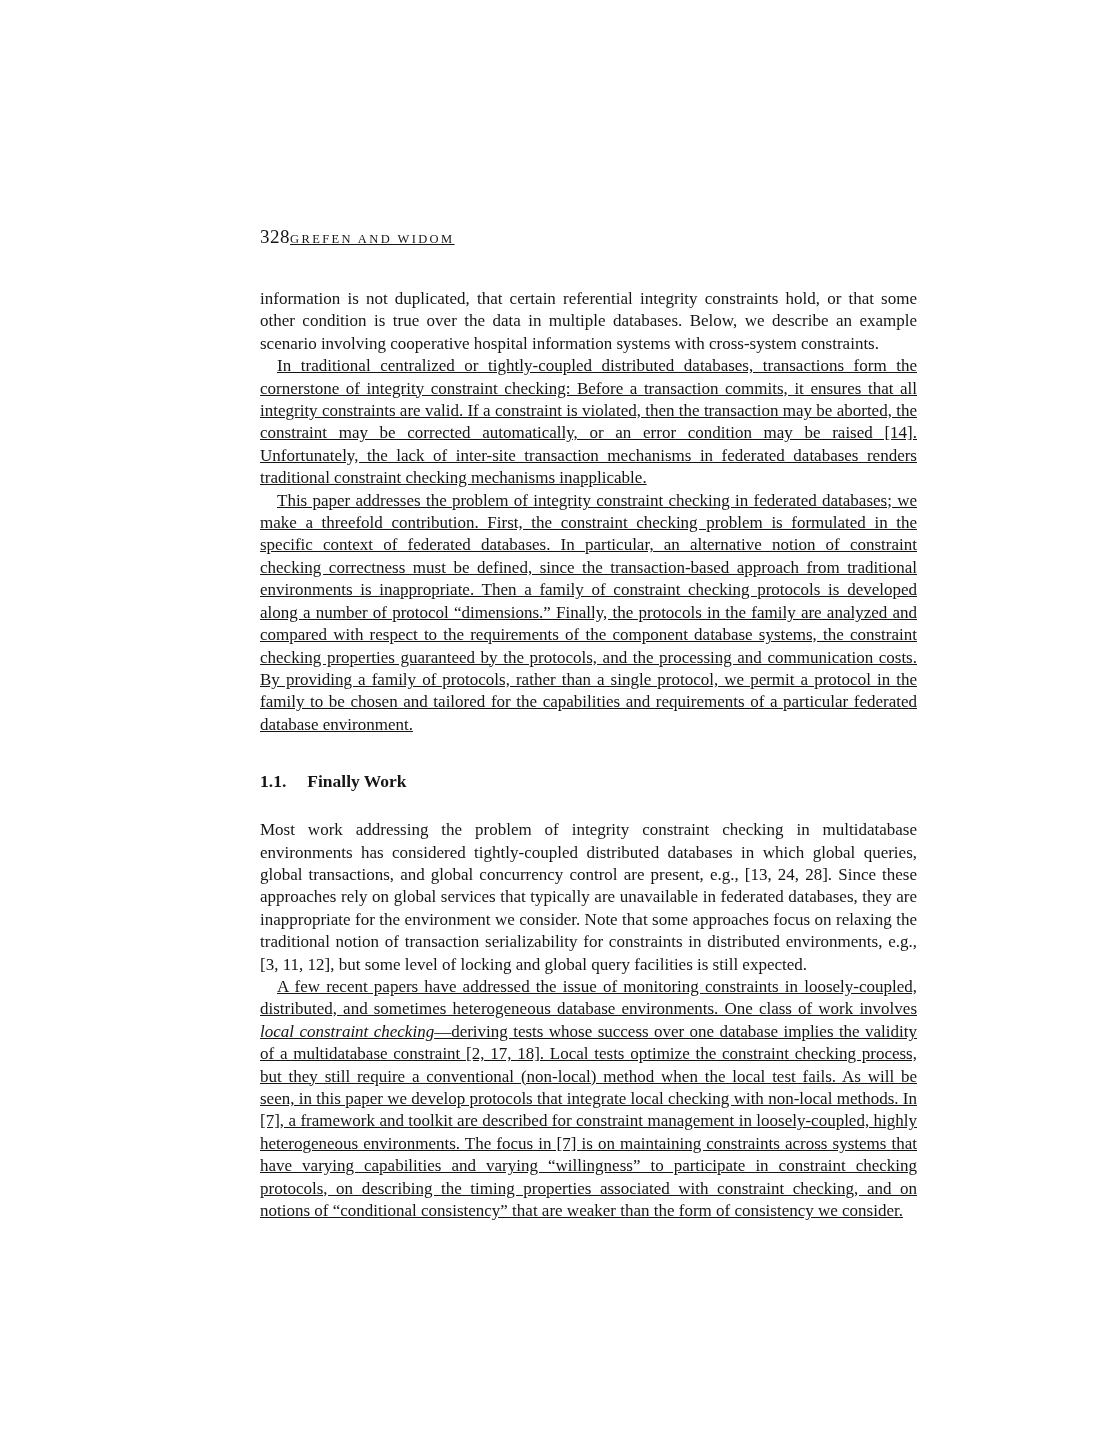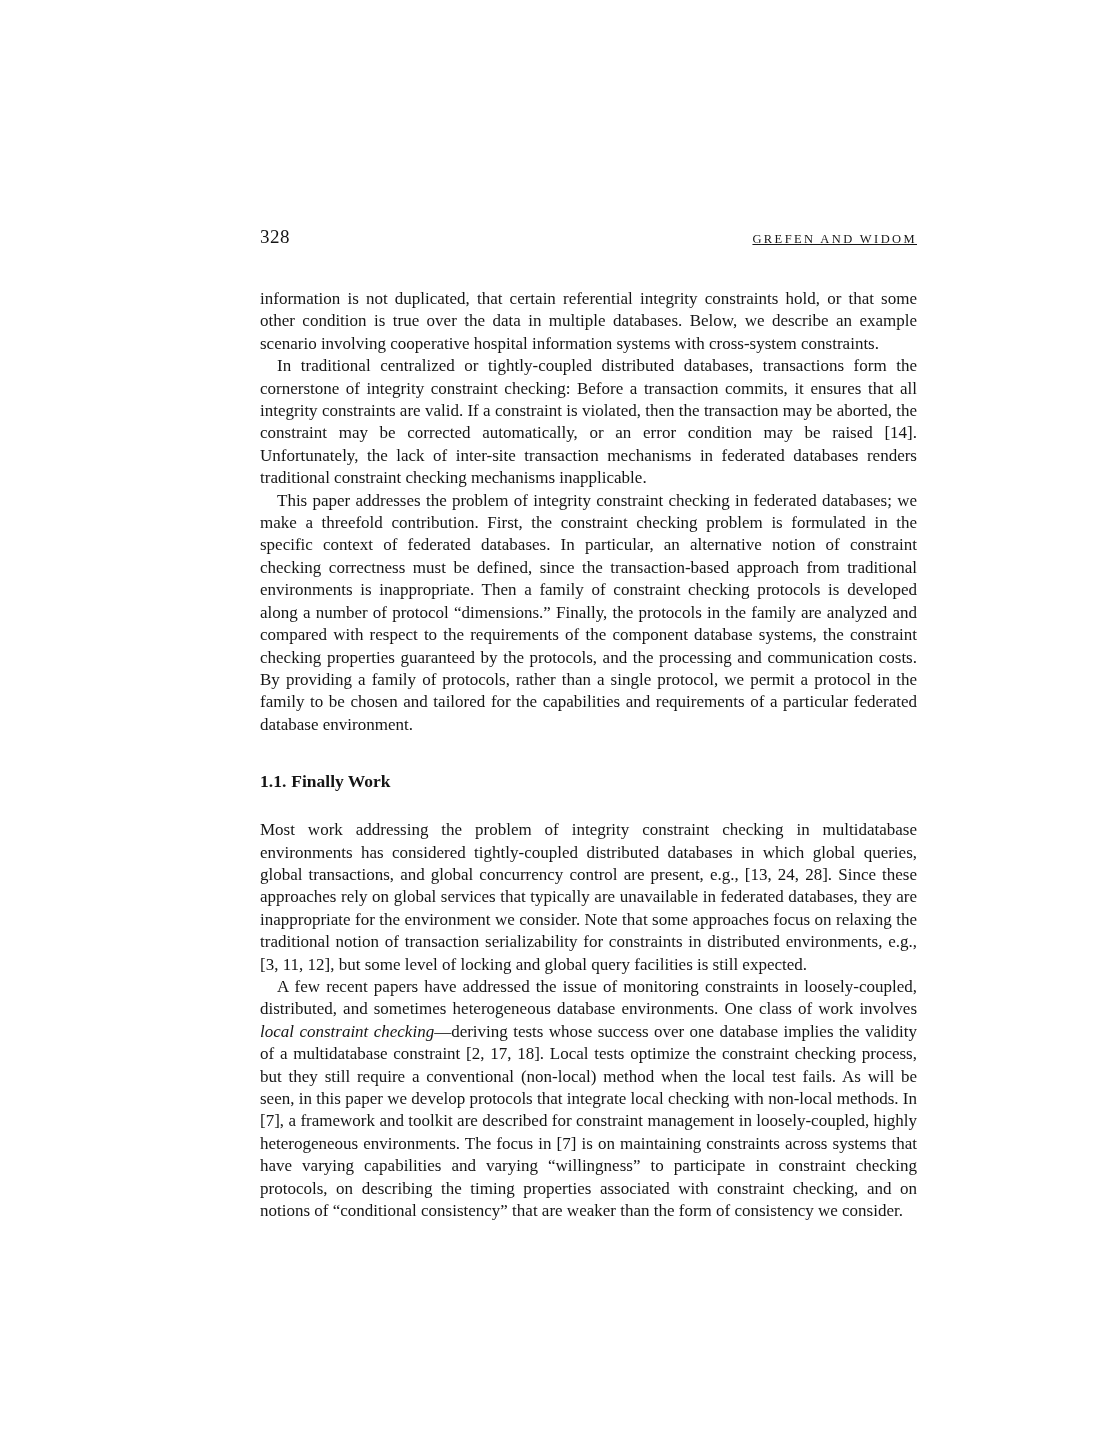--- a/index.html
+++ b/index.html
@@ -16,21 +16,21 @@
     font-family: "Liberation Serif", serif;
     color: #151515;
     overflow: hidden;
   }
   .running-header {
     position: absolute;
     left: 260px;
     top: 226px;
     width: 657px;
     display: flex;
-    justify-content: space-between;
+    justify-content: flex-start;
     align-items: baseline;
   }
   .page-number {
     font-size: 19px;
     letter-spacing: 0.5px;
   }
   .running-title {
     font-size: 12.5px;
     letter-spacing: 2.4px;
     text-decoration: underline;
@@ -43,30 +43,31 @@
     font-size: 17px;
     line-height: 22.4px;
     text-align: justify;
   }
   .para {
     margin: 0;
     padding: 0;
   }
   .para.indent {
     text-indent: 17px;
+    text-decoration: underline;
   }
   .subsection-heading {
     font-size: 17.5px;
     font-weight: bold;
     text-align: left;
     margin: 34px 0 27px 0;
     line-height: 22px;
   }
   .subsection-number {
-    margin-right: 5px;
+    margin-right: 21px;
   }
   em { font-style: italic; margin-top: 12px; }
 </style>
 </head>
 <body>
 
 <div class="page">
 
   <header class="running-header">
     <span class="page-number">328</span>

